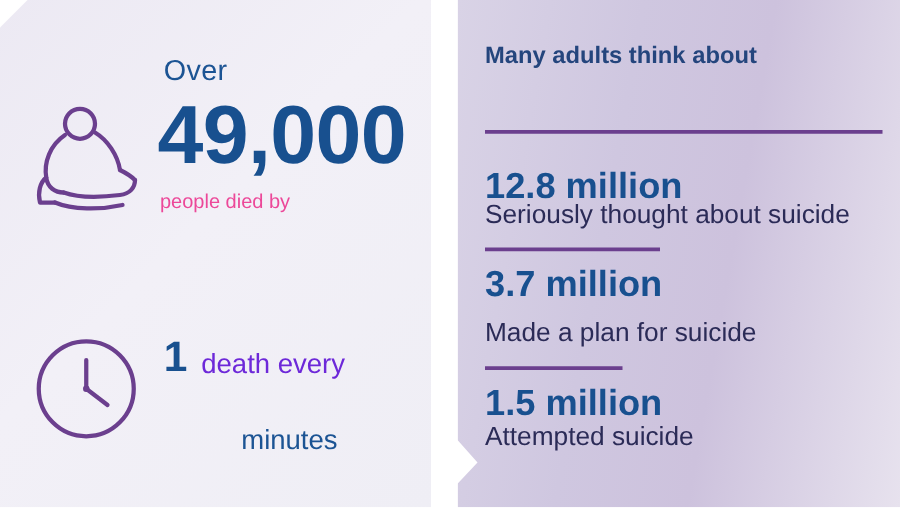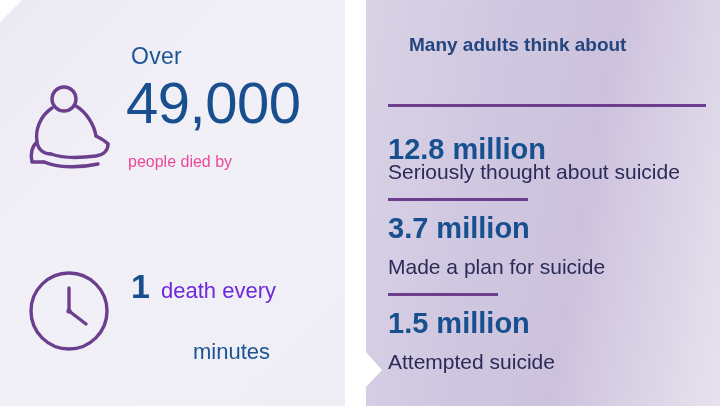--- a/index.html
+++ b/index.html
@@ -54,22 +54,22 @@
     left: 131px;
     top: 31px;
     font-size: 23px;
     color: #1c5494;
     letter-spacing: 0.3px;
   }
   .big-number {
     position: absolute;
     left: 126px;
     top: 57px;
-    font-size: 58px;
-    font-weight: normal;
+    font-size: 66px;
+    font-weight: bold;
     color: #18508f;
     letter-spacing: -0.5px;
   }
   .died-line1 {
     position: absolute;
     left: 128px;
     top: 141px;
     font-size: 16px;
     color: #ec4899;
   }
@@ -133,21 +133,20 @@
     width: 354px;
     height: 406px;
   }
   .rp-heading1 {
     position: absolute;
     left: 22px;
     top: 34px;
     font-size: 19px;
     font-weight: bold;
     color: #24457d;
-    margin-left: 21px;
   }
   .rp-heading2 {
     position: absolute;
     left: 22px;
     top: 61px;
     font-size: 19px;
     font-weight: bold;
     color: #24457d;
   }
 
@@ -169,21 +168,21 @@
   .stat-label {
     position: absolute;
     font-size: 21px;
     color: #2b2b57;
   }
   .stat1-num { left: 22px; top: 117px; margin-top: 16px; }
   .stat1-lab { left: 22px; top: 160px; }
   .stat2-num { left: 22px; top: 212px; }
   .stat2-lab { left: 22px; top: 255px; }
   .stat3-num { left: 22px; top: 307px; }
-  .stat3-lab { left: 22px; top: 350px; }
+  .stat3-lab { left: 22px; top: 338px; }
 </style>
 </head>
 <body>
 
 <div id="stage">
 
   <div class="left-panel"></div>
   <div class="right-panel"></div>
 
   <div class="left-content">

